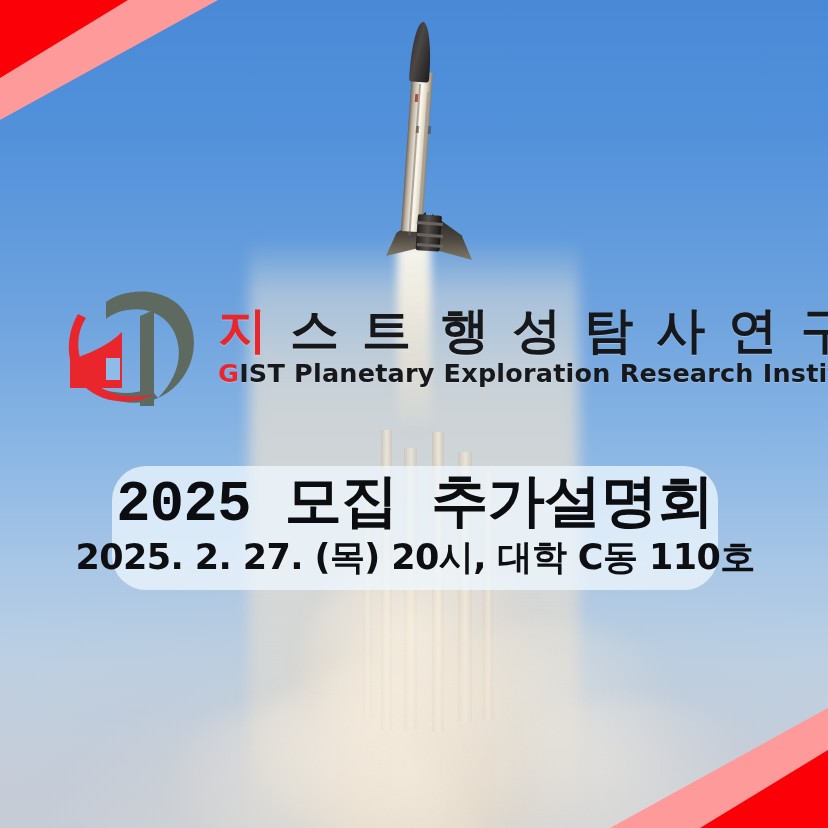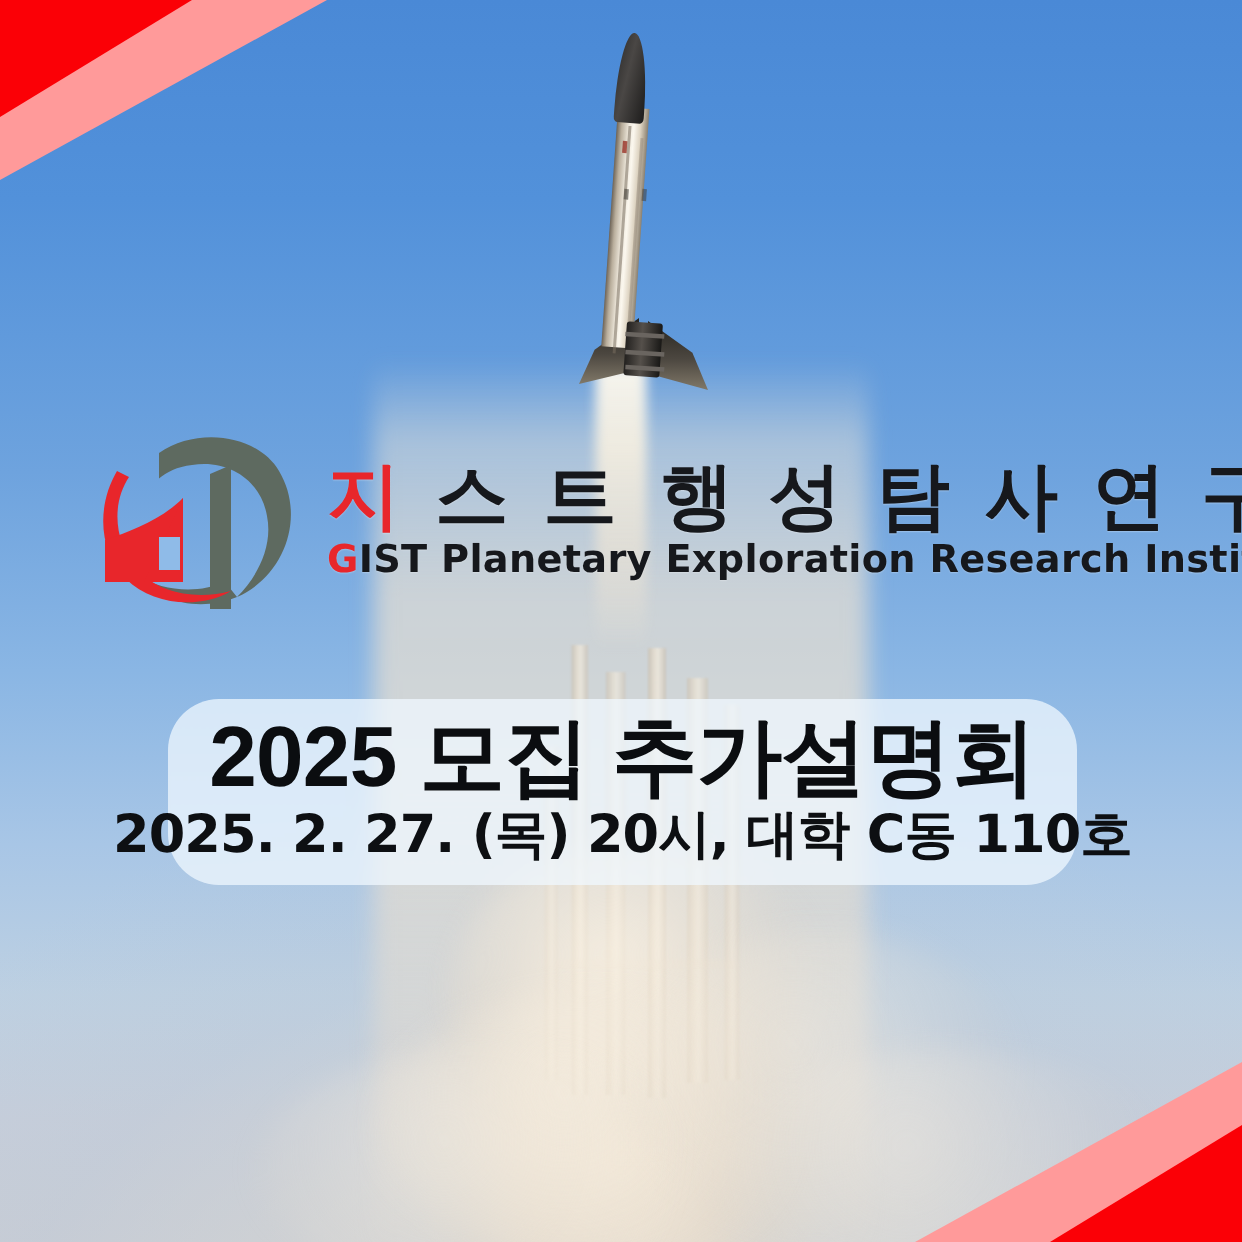--- a/index.html
+++ b/index.html
@@ -230,21 +230,21 @@
     background: rgba(240,248,255,0.74);
     border-radius: 34px;
     display: flex;
     flex-direction: column;
     align-items: center;
     justify-content: center;
     padding: 4px 10px 8px;
     backdrop-filter: blur(1px);
   }
   .title-main {
-    font-family: Liberation Sans, sans-serif;
+    font-family: Liberation Mono, monospace;
     font-weight: 700;
     font-size: 57px;
     line-height: 1.06;
     letter-spacing: -0.5px;
     color: #0b0d10;
     white-space: nowrap;
   }
   .title-sub {
     font-family: "DejaVu Sans", "Liberation Sans", sans-serif;
     font-weight: 700;

